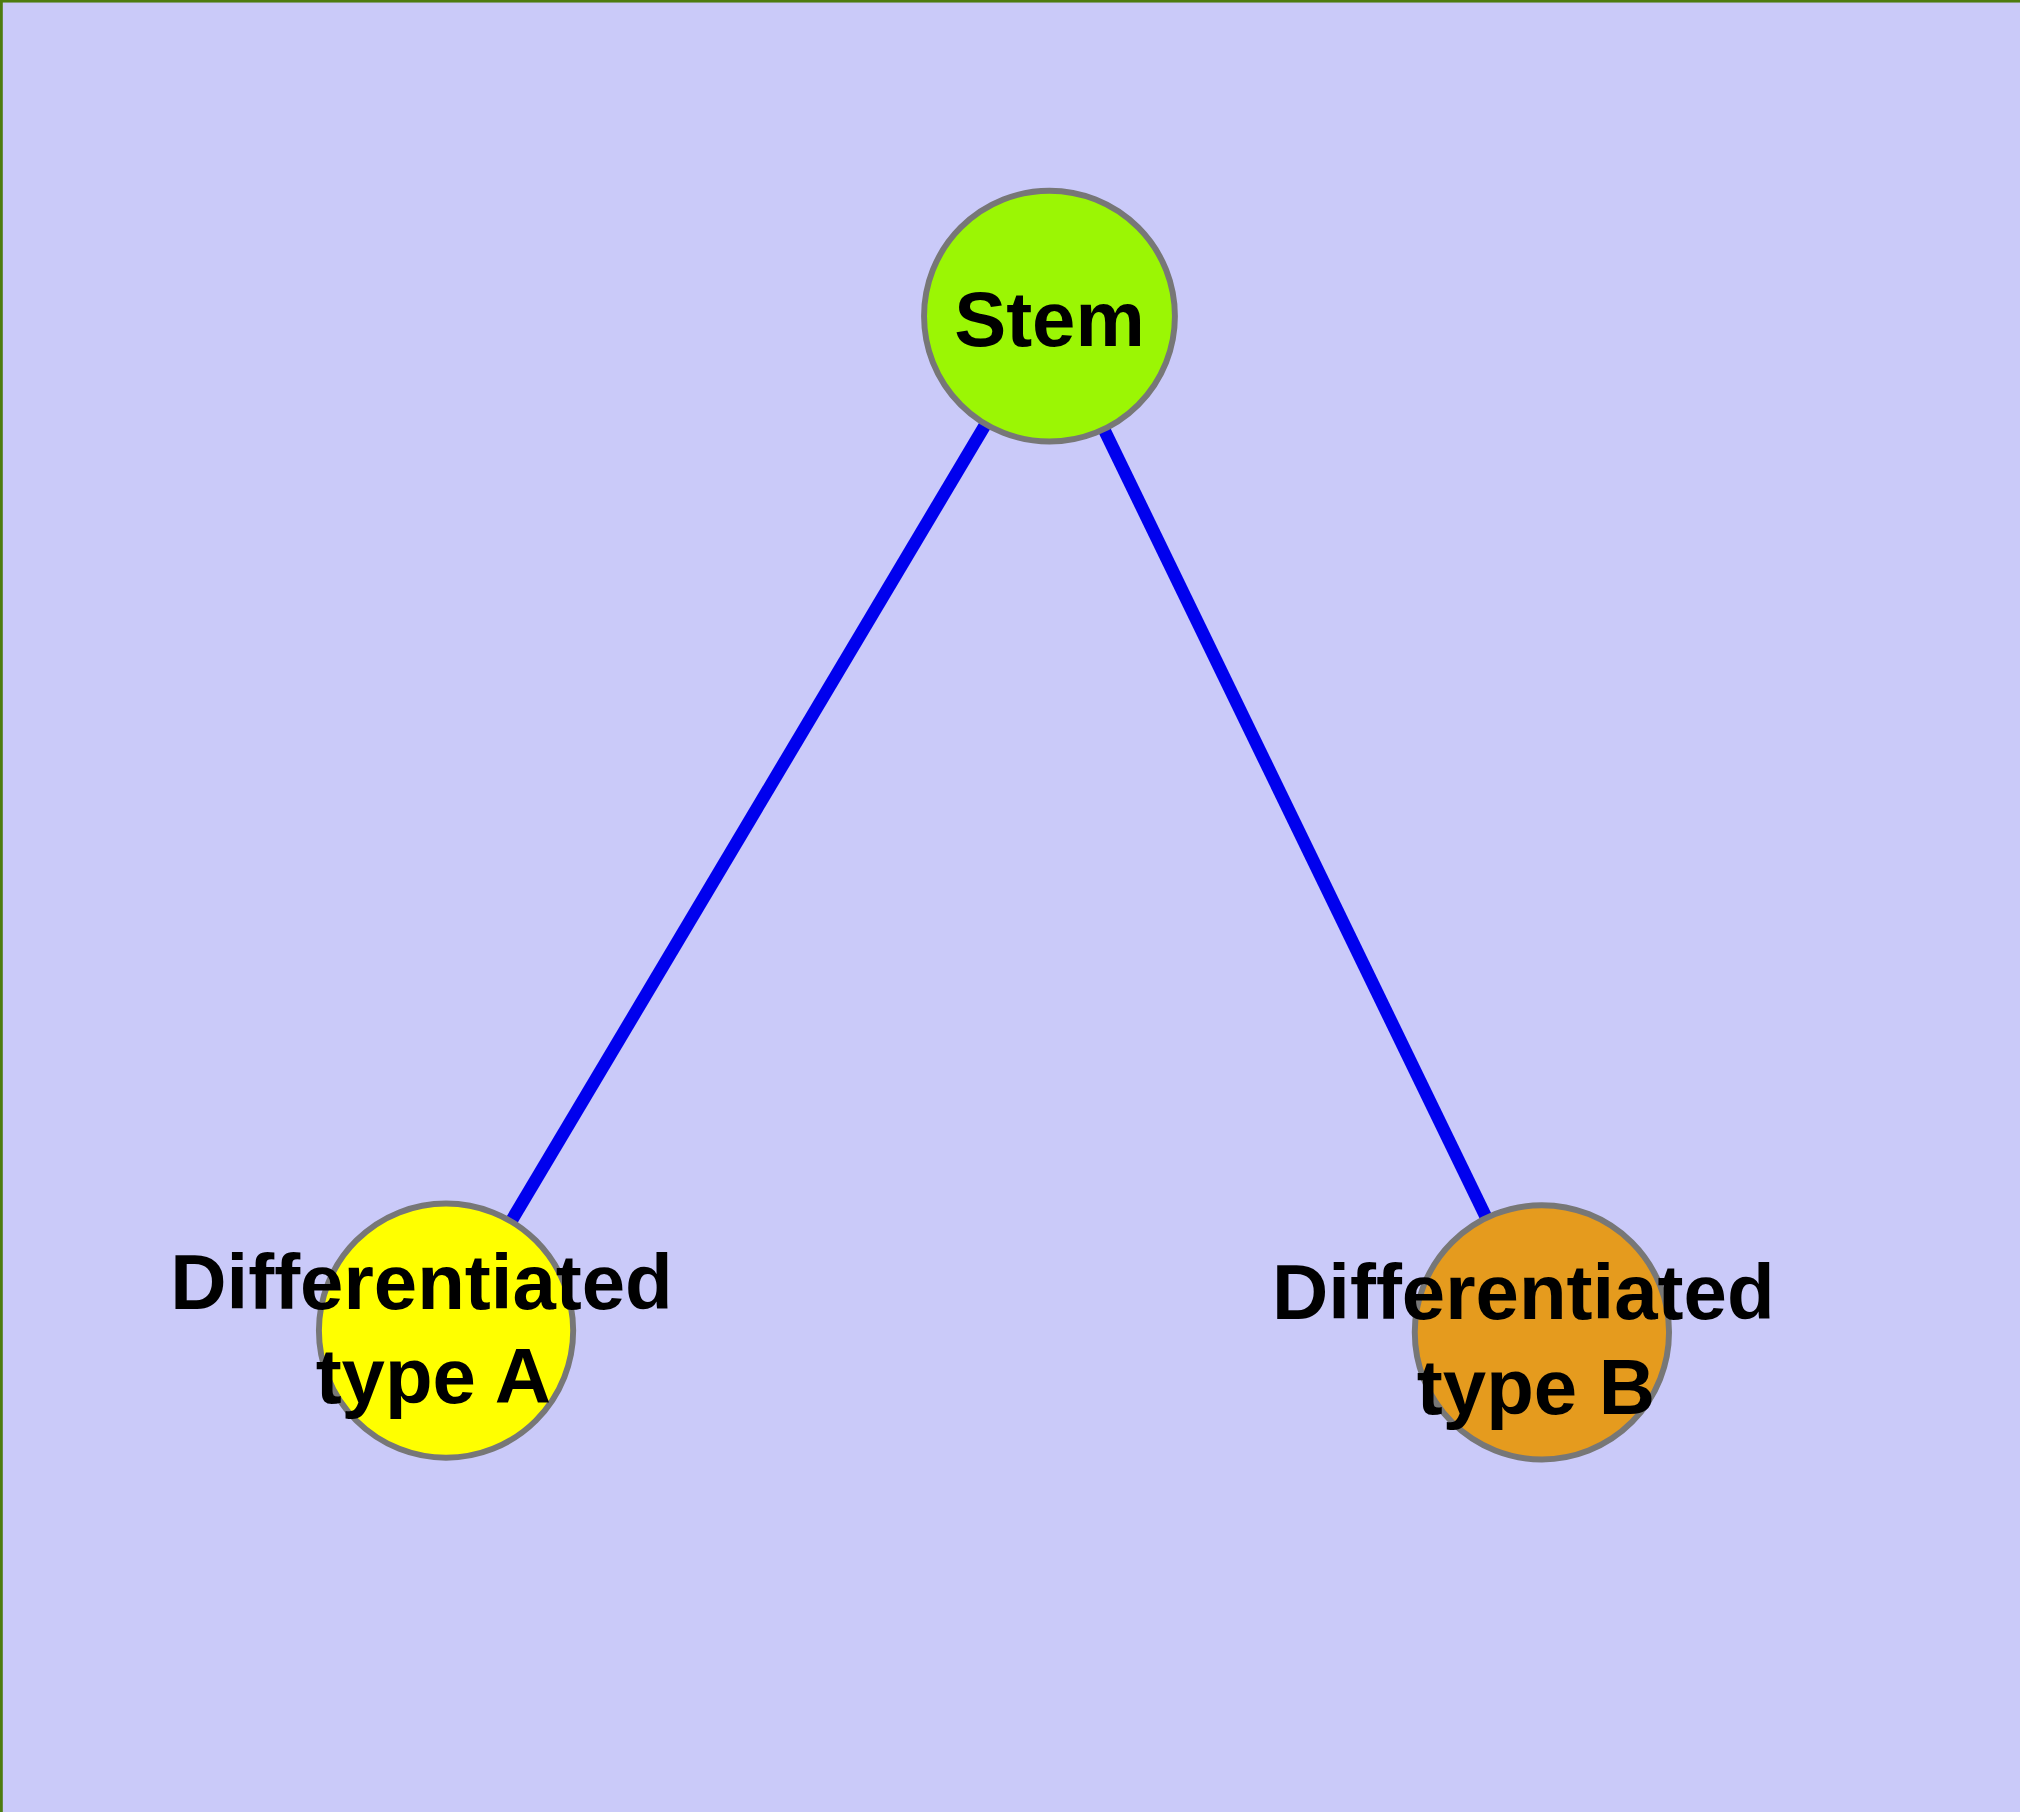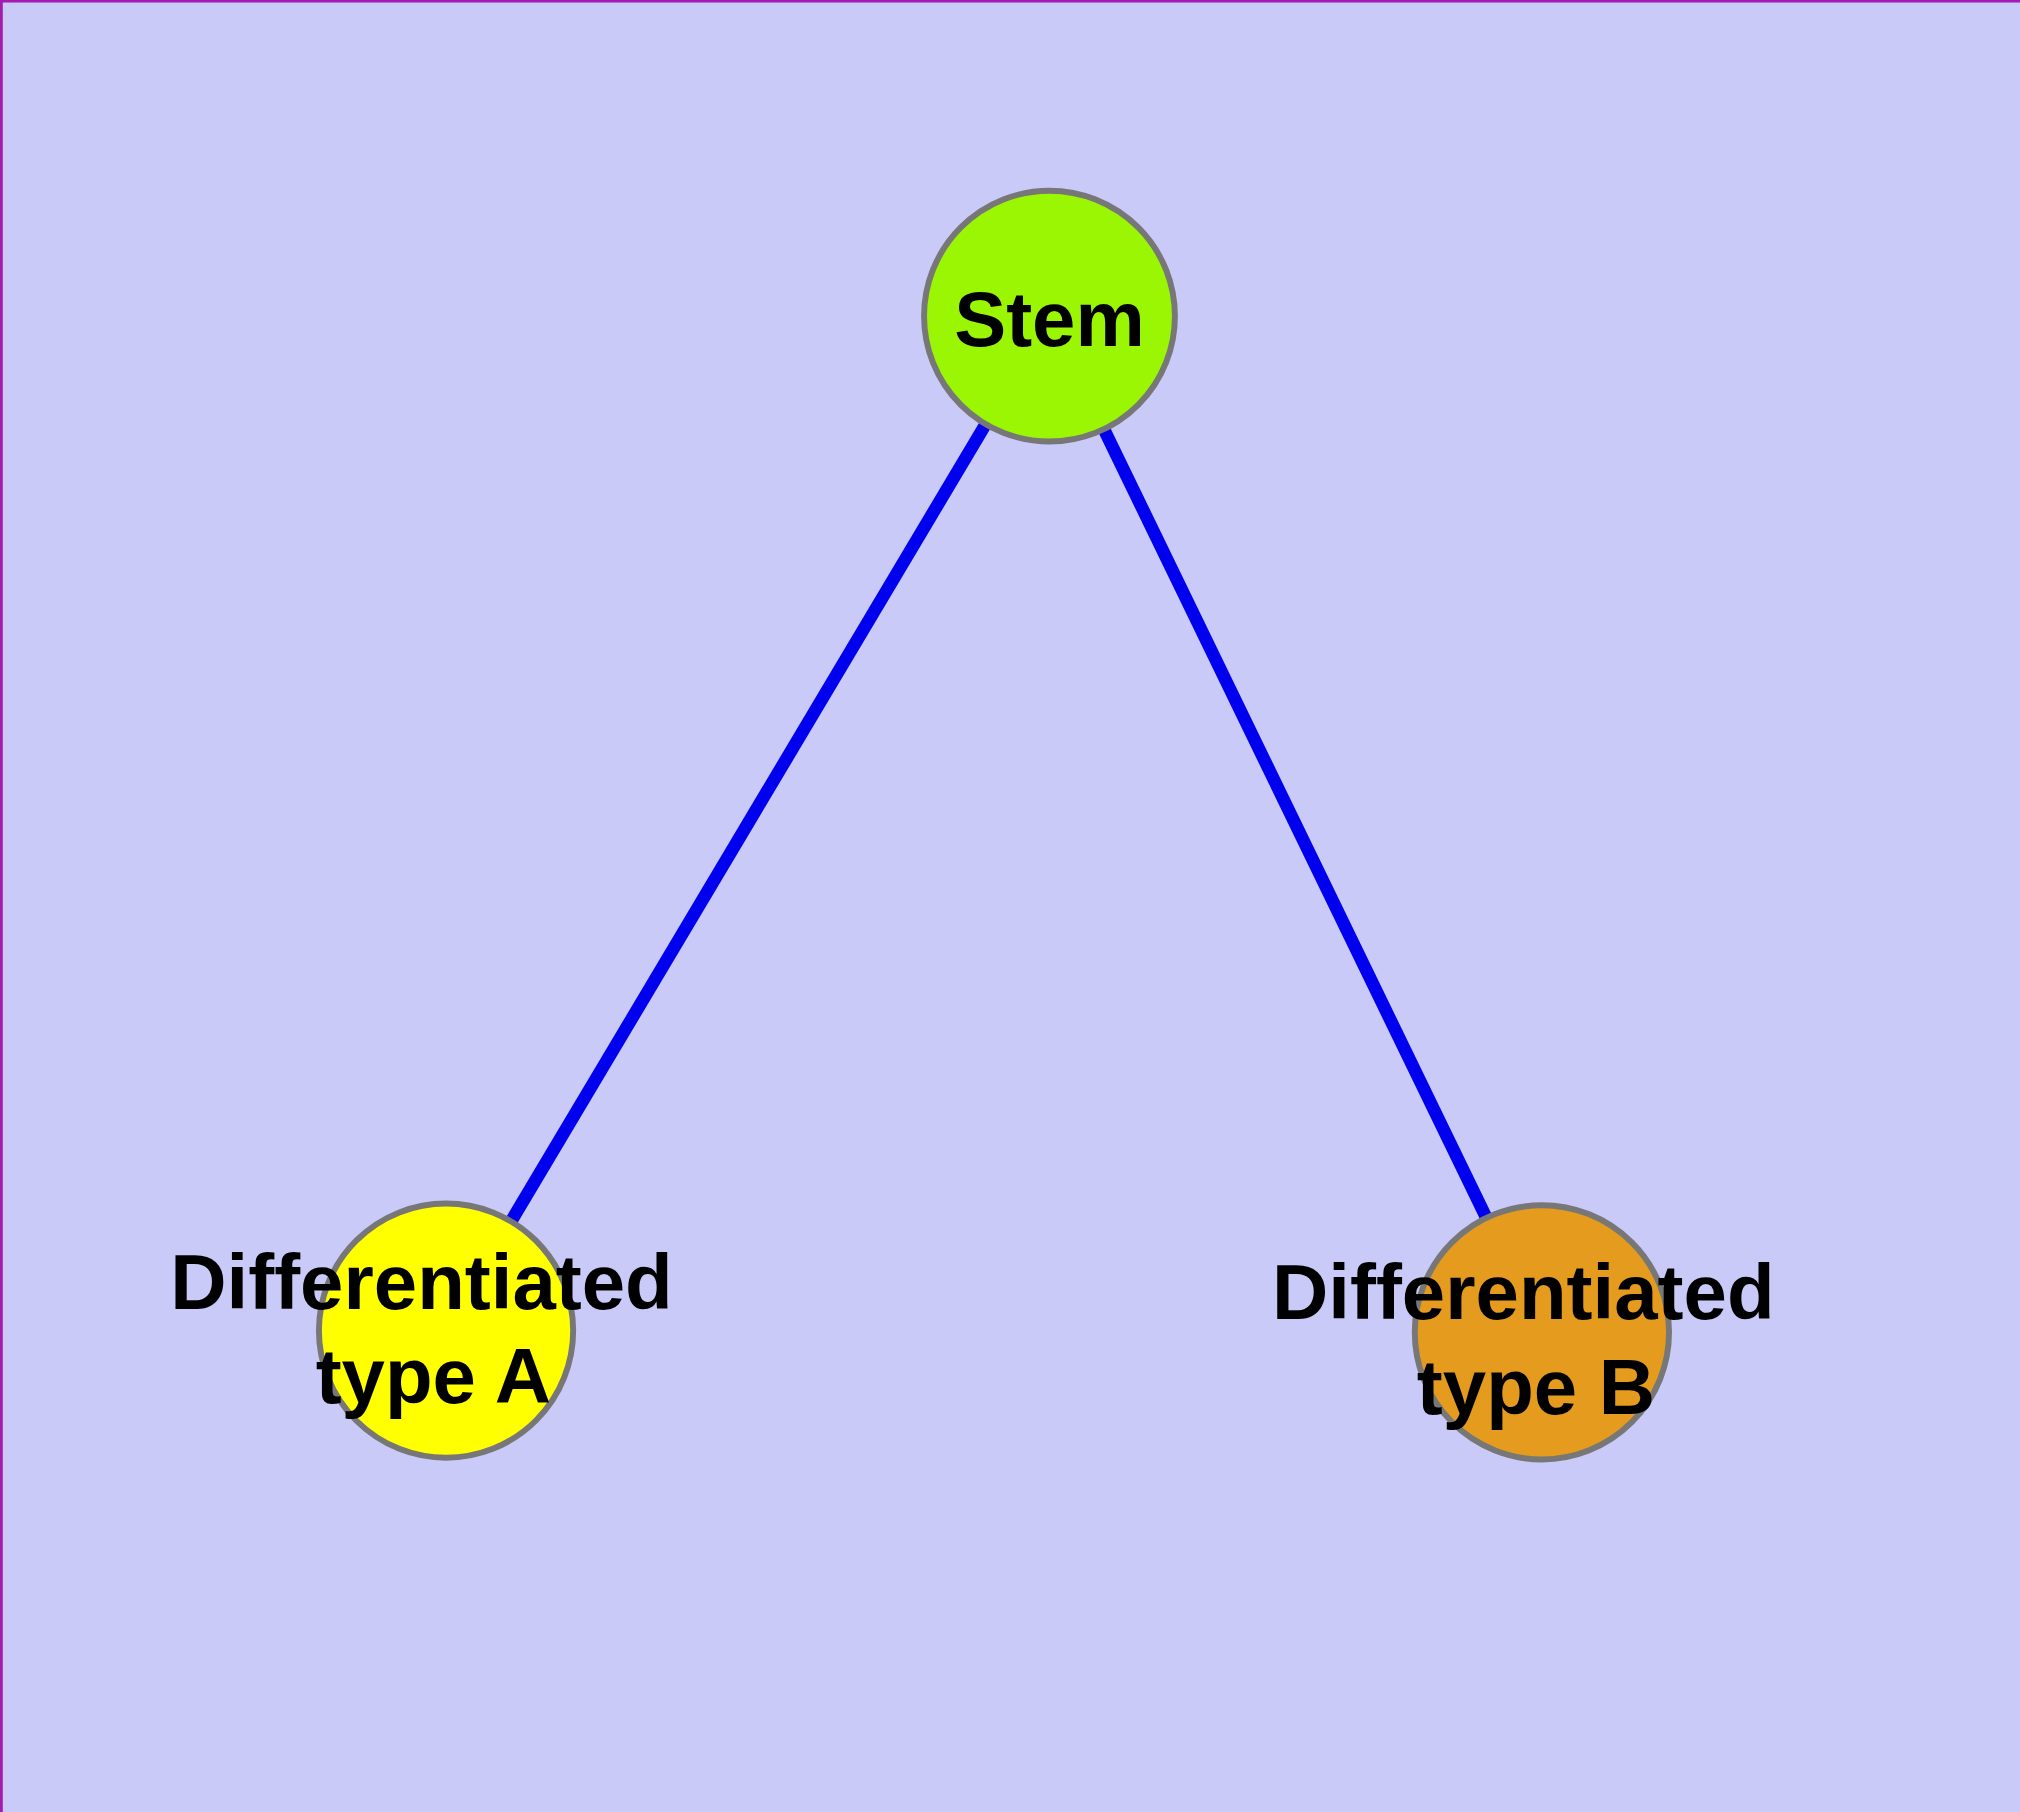--- a/index.html
+++ b/index.html
@@ -7,21 +7,21 @@
     padding: 0;
     background: #ffffff;
     width: 2021px;
     height: 1812px;
     overflow: hidden;
   }
   .stage {
     position: relative;
     width: 2021px;
     height: 1812px;
-    background: #a21caf;
+    background: #4d7c0f;
   }
   svg.diagram {
     position: absolute;
     top: 0;
     left: 0;
     display: block;
   }
   .edge {
     stroke-width: 15px;
     stroke-linecap: butt;

